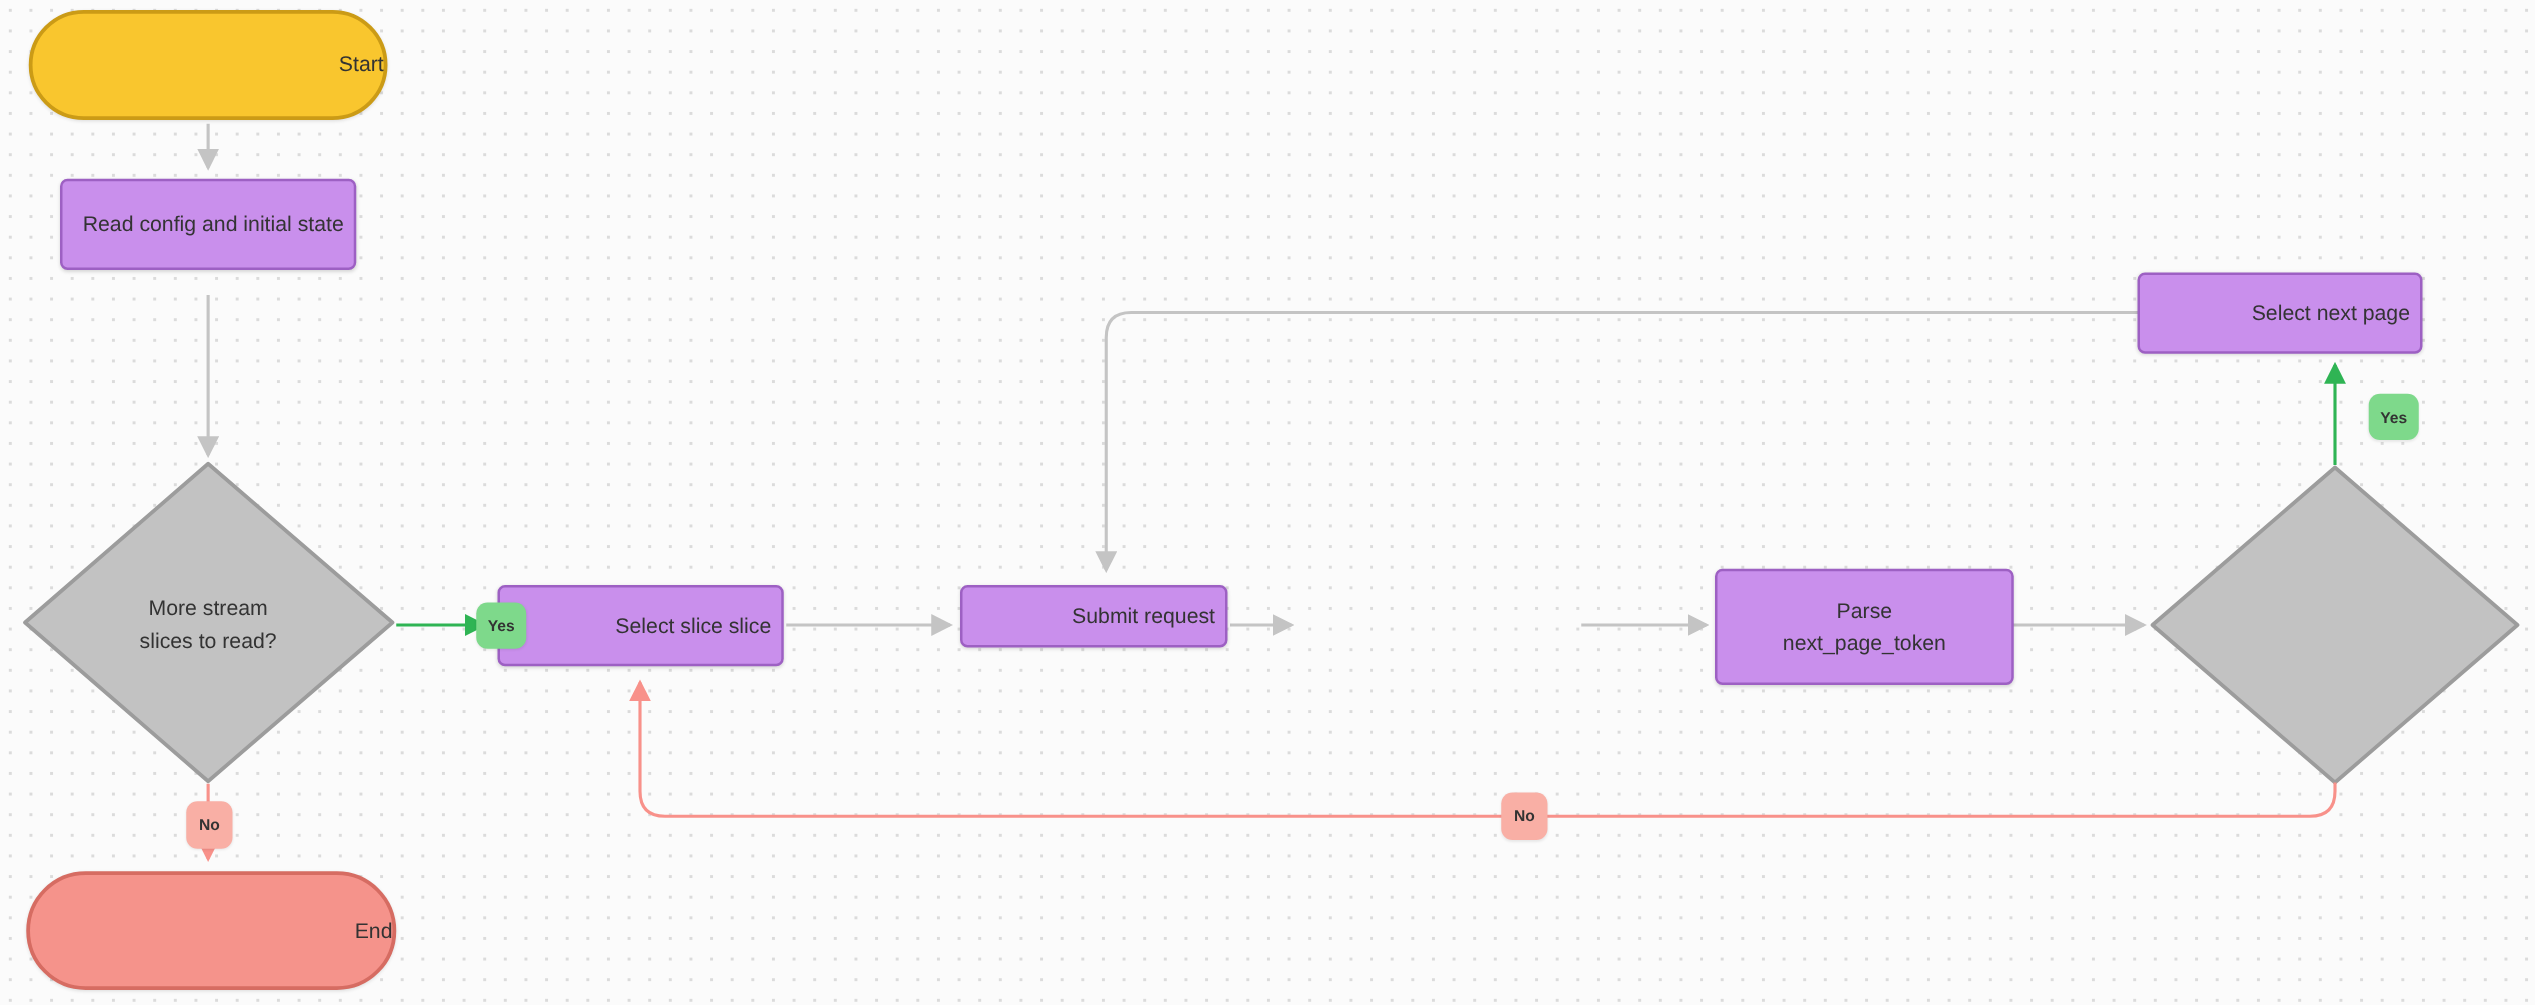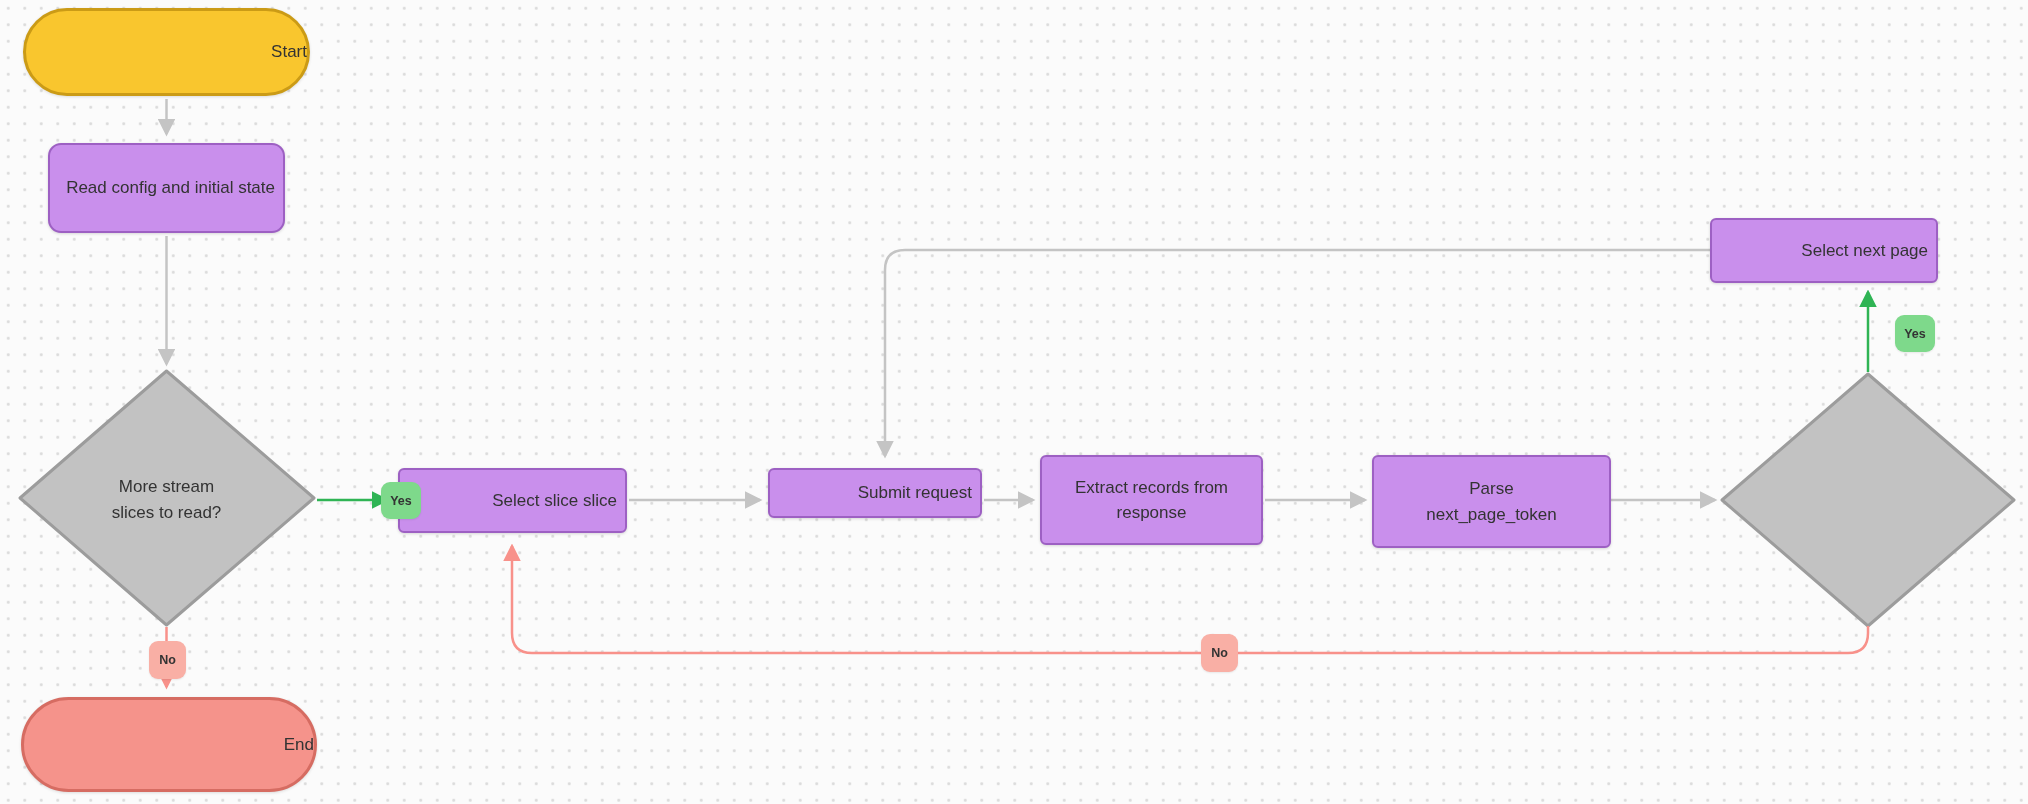--- a/index.html
+++ b/index.html
@@ -50,21 +50,21 @@
     font-size: 12.5px; font-weight: 600;
     border-radius: 9px;
     color: #333333;
     box-shadow: 0 1px 2px rgba(0,0,0,0.08);
   }
   .chip.green  { background: #7ED98B; margin-left: 47px; }
   .chip.salmon { background: #F9AFA5; }
 
   
   #node-start            { left: 23px;   top: 8px;   width: 287px; height: 88px; }
-  #node-read-config      { left: 48px;   top: 143px; width: 237px; height: 90px; border-radius: 13px; }
+  #node-read-config      { left: 48px;   top: 143px; width: 237px; height: 73px; }
   #node-select-next-slice{ left: 398px;  top: 468px; width: 229px; height: 65px; }
   #node-submit-request   { left: 768px;  top: 468px; width: 214px; height: 50px; }
   #node-extract-records  { left: 1040px; top: 455px; width: 223px; height: 90px; }
   #node-parse-token      { left: 1372px; top: 455px; width: 239px; height: 93px; padding: 0 28px; }
   #node-select-next-page { left: 1664px; top: 218px; width: 228px; height: 65px; margin-left: 46px; }
   #node-end              { left: 21px;   top: 697px; width: 296px; height: 95px; }
 
   #label-stream-decision { left: 101px;  top: 458px; width: 131px; height: 84px; }
   #label-pages-decision  { left: 1802px; top: 458px; width: 131px; height: 84px; }
 
@@ -118,23 +118,20 @@
   </div>
 
   <div class="node process" id="node-select-next-slice">
     <span>Select slice slice</span>
   </div>
 
   <div class="node process" id="node-submit-request">
     <span>Submit request</span>
   </div>
 
-  <div class="node process" id="node-extract-records">
-    <span>Extract records from response</span>
-  </div>
 
   <div class="node process" id="node-parse-token">
     <span>Parse next_page_token</span>
   </div>
 
   <div class="node process" id="node-select-next-page">
     <span>Select next page</span>
   </div>
 
   <div class="node terminator end" id="node-end">

